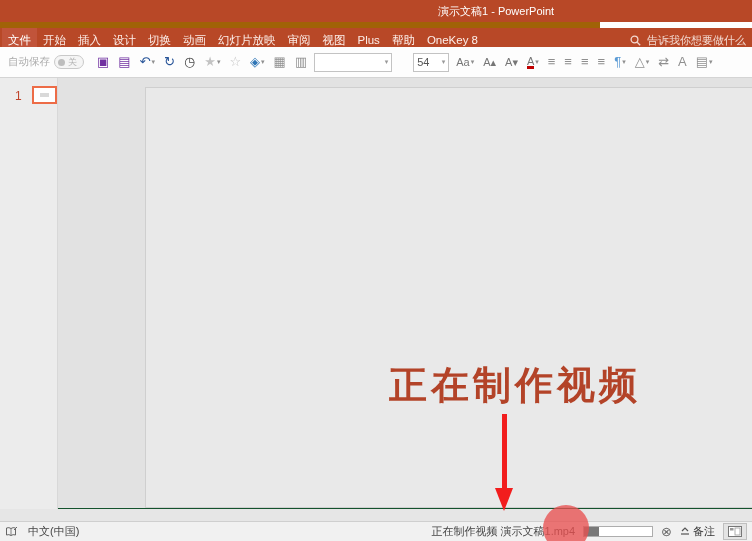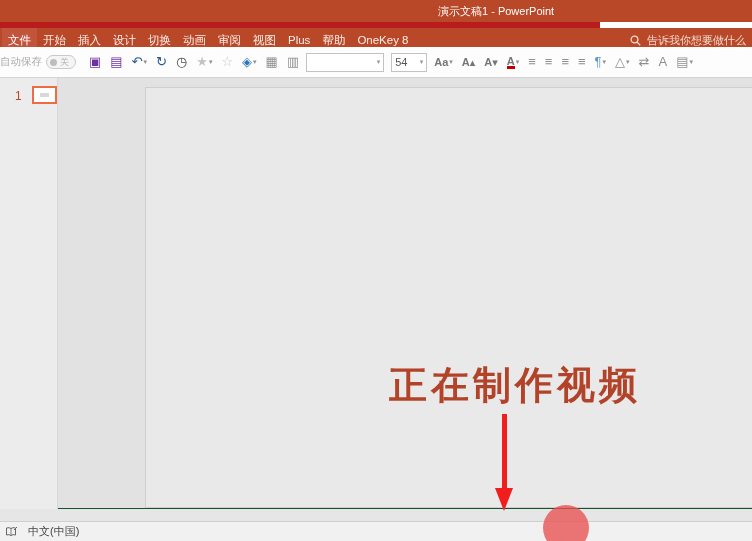--- a/index.html
+++ b/index.html
@@ -1,50 +1,50 @@
 <!DOCTYPE html>
 <html><head>
 <meta charset="utf-8">
 <style>
   * { margin:0; padding:0; box-sizing:border-box; }
   html,body { width:752px; height:541px; overflow:hidden;
     font-family:"Liberation Sans","DejaVu Sans",sans-serif; }
-  #window { position:relative; width:600px; height:541px; background:#b91c1c; }
+  #window { position:relative; width:600px; height:541px; background:#a16207; }
 
   
   #titlebar { position:absolute; left:0; top:0; width:752px; height:22px; background:#B84827; }
   #title-text { position:absolute; left:438px; top:4px; font-size:11px; color:#FFFFFF; white-space:nowrap; }
 
   
   #menubar { position:absolute; left:0; top:28px; width:752px; height:25px; background:#B84827; display:flex; align-items:stretch; padding-left:2px; }
   .menu-tab { font-size:11.5px; color:#FDEFEA; padding:0 6px; line-height:25px; white-space:nowrap; cursor:default; }
   .menu-tab.active { background:#C1543A; color:#FFFFFF; }
   #menu-search { position:absolute; right:6px; top:0; height:25px; display:flex; align-items:center; gap:6px; color:#F3D9D0; font-size:11px; white-space:nowrap; }
 
   
-  #toolbar { position:absolute; left:0; top:47px; width:752px; height:31px; background:#FDFDFD; border-bottom:1px solid #D4D4D4; display:flex; align-items:center; gap:5px; }
+  #toolbar { position:absolute; left:0; top:47px; width:752px; height:31px; background:#FDFDFD; border-bottom:1px solid #D4D4D4; display:flex; align-items:center; padding-left:8px; gap:5px; }
   #autosave { display:flex; align-items:center; gap:4px; margin-right:6px; }
   #autosave-label { font-size:10.5px; color:#ABABAB; }
   #autosave-toggle { width:30px; height:14px; border:1px solid #C9C9C9; border-radius:8px; display:flex; align-items:center; gap:3px; padding:0 3px; background:#F5F5F5; }
   #autosave-dot { width:7px; height:7px; border-radius:50%; background:#BDBDBD; }
   #autosave-state { font-size:9px; color:#B3B3B3; }
   .tb-icon { display:flex; align-items:center; font-size:13px; line-height:16px; padding:1px 2px; cursor:default; }
   .tb-icon .caret { font-size:7px; color:#8F8F8F; margin-left:1px; }
   .purple { color:#7030A0; }
   .blue { color:#2B579A; }
   .blue2 { color:#5B9BD5; }
   .teal { color:#2E75B6; }
   .dark { color:#4A4A4A; }
   .dim { color:#C3C3C3; }
   .gray { color:#8F8F8F; }
-  .graytext { color:#767676; font-size:11px; font-weight:bold; }
+  .graytext { color:#767676; font-size:11px; font-weight:normal; }
   .u-red span.g { border-bottom:3px solid #C00000; line-height:10px; }
   .combo { height:19px; background:#FFFFFF; border:1px solid #C3C3C3; display:flex; align-items:center; justify-content:space-between; padding:0 3px; font-size:11px; color:#555; }
   #font-name-combo { width:78px; }
-  #font-size-combo { width:36px; margin-left:2px; }
+  #font-size-combo { width:36px; margin-left:16px; }
   .combo .caret { font-size:7px; color:#999; }
 
   
   #slides-panel { position:absolute; left:0; top:78px; width:58px; height:431px; background:#ECECEC; border-right:1px solid #D8D8D8; }
   #slide-number { position:absolute; left:15px; top:11px; font-size:12px; color:#C0442B; }
   #slide-thumb { position:absolute; left:32px; top:8px; width:25px; height:18px; background:#FFFFFF; border:2px solid #ED6C47; }
   #slide-thumb .ph { position:absolute; left:6px; top:5px; width:9px; height:4px; background:#D9D9D9; }
 
   
   #canvas { position:absolute; left:58px; top:78px; width:694px; height:431px; background:#E2E2E2; overflow:hidden; border-bottom:1px solid #14532d; }
@@ -77,20 +77,21 @@
   </div>
 
   <div id="menubar">
 
     <div class="menu-tab active">文件</div>
       <div class="menu-tab">开始</div>
       <div class="menu-tab">插入</div>
       <div class="menu-tab">设计</div>
       <div class="menu-tab">切换</div>
       <div class="menu-tab">动画</div>
+      <div class="menu-tab">幻灯片放映</div>
       <div class="menu-tab">审阅</div>
       <div class="menu-tab">视图</div>
       <div class="menu-tab">Plus</div>
       <div class="menu-tab">帮助</div>
       <div class="menu-tab">OneKey 8</div>
       <div id="menu-search">
       <svg width="11" height="11" viewBox="0 0 11 11">
           <circle cx="4.5" cy="4.5" r="3.4" fill="none" stroke="#F3D9D0" stroke-width="1.3"></circle>
           <line x1="7.2" y1="7.2" x2="10.2" y2="10.2" stroke="#F3D9D0" stroke-width="1.3"></line>
         </svg>
@@ -217,17 +218,38 @@
 
   <div id="statusbar">
     <div id="status-left">
       <svg width="13" height="12" viewBox="0 0 13 12">
           <path d="M1.5 2 Q4 1 6 2.5 Q8 1 10.5 2 L10.5 9 Q8 8 6 9.5 Q4 8 1.5 9 Z" fill="none" stroke="#666" stroke-width="1"></path>
           <line x1="6" y1="2.5" x2="6" y2="9.5" stroke="#666" stroke-width="0.8"></line>
           <path d="M9 4 l3 -3" stroke="#666" stroke-width="1" fill="none"></path>
         </svg>
       <span>中文(中国)</span>
     </div>
+    <div id="status-right">
+      <span>正在制作视频 演示文稿1.mp4</span>
+      <span id="export-progress">
+          <span id="export-progress-fill" style="width: 22%; display: block;"></span>
+        </span>
+      <span id="cancel-export">⊗</span>
+      <span id="notes-toggle">
+        <svg width="10" height="10" viewBox="0 0 10 10">
+            <path d="M2 4 L5 1 L8 4" fill="none" stroke="#555" stroke-width="1.2"></path>
+            <line x1="1" y1="7" x2="9" y2="7" stroke="#555" stroke-width="1.2"></line>
+          </svg>
+        <span>备注</span>
+      </span>
+      <span id="view-btn">
+        <svg width="14" height="11" viewBox="0 0 14 11">
+            <rect x="0.5" y="0.5" width="13" height="10" fill="#FFFFFF" stroke="#777"></rect>
+            <rect x="2" y="2" width="3.5" height="2.5" fill="#999"></rect>
+            <rect x="7" y="2" width="5" height="7" fill="none" stroke="#999" stroke-width="0.8"></rect>
+          </svg>
+      </span>
+    </div>
   </div>
 
   <div id="highlight-circle"></div>
 
 </div>
 
 </body></html>

